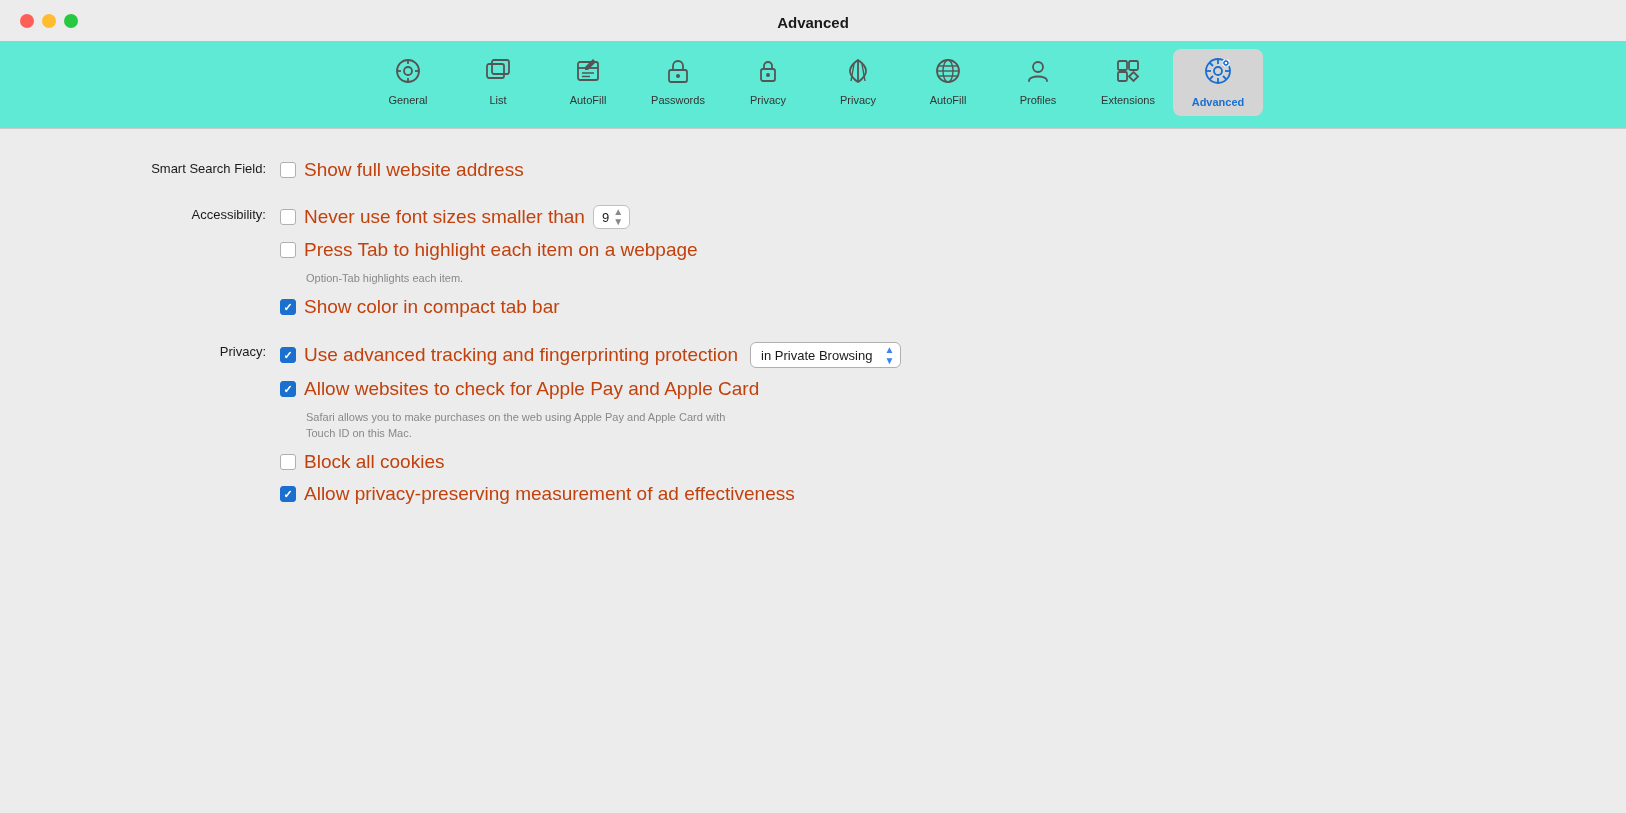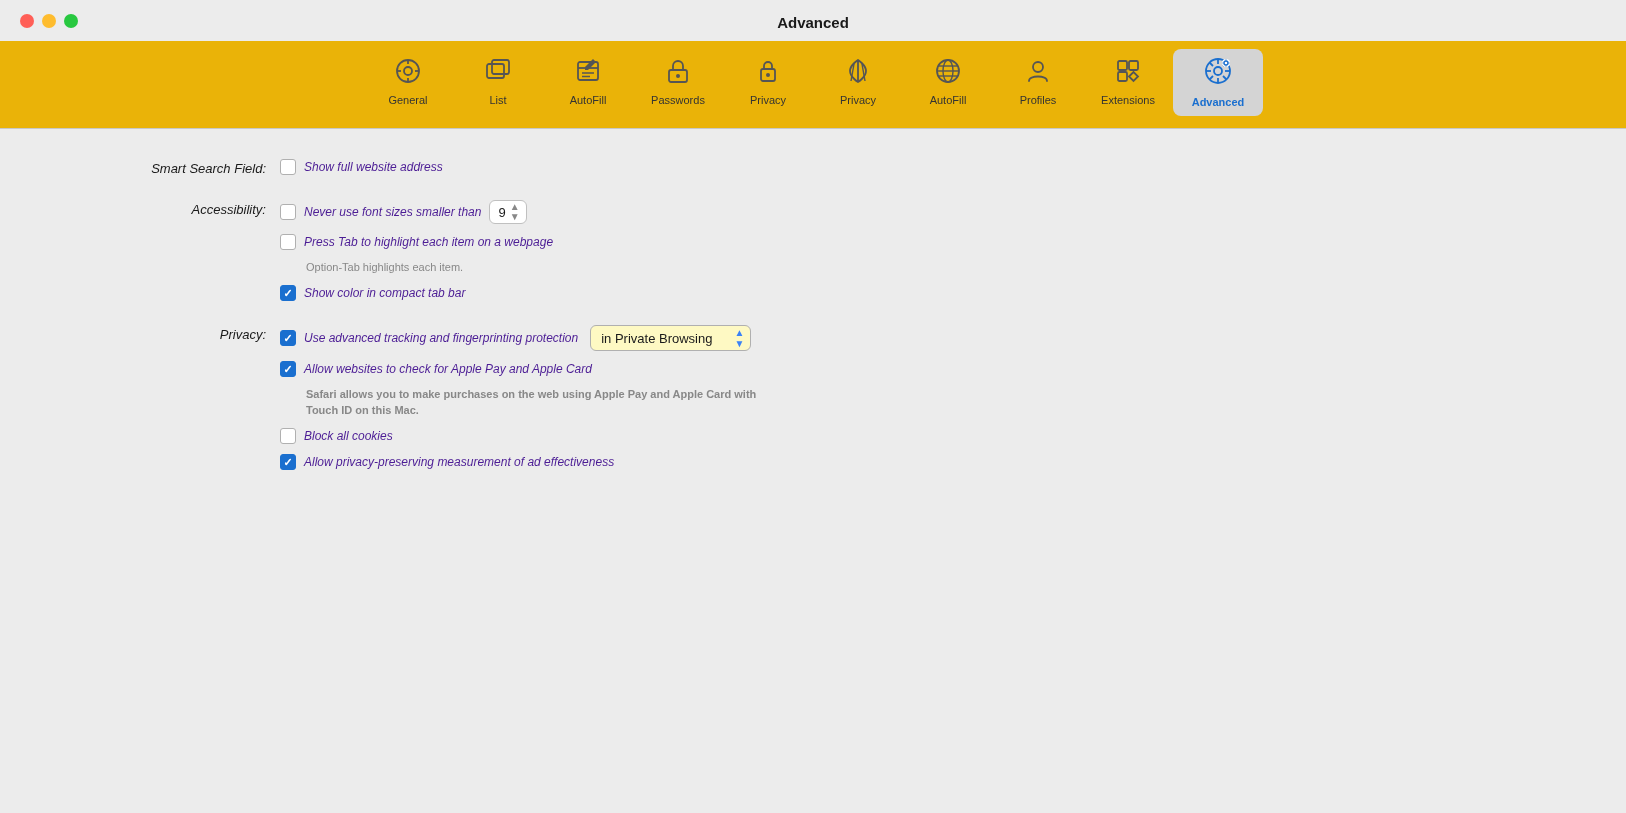--- a/index.html
+++ b/index.html
@@ -46,21 +46,21 @@
       font-size: 15px;
       font-weight: 600;
       color: #1a1a1a;
     }
 
     .toolbar {
       display: flex;
       align-items: center;
       justify-content: center;
       padding: 8px 30px 12px;
-      background: #eab308;
+      background: #5eead4;
       gap: 0;
       border-bottom: 1px solid #c8c8c8;
     }
 
     .toolbar-item {
       display: flex;
       flex-direction: column;
       align-items: center;
       padding: 6px 18px 8px;
       border-radius: 8px;
@@ -107,42 +107,40 @@
     }
 
     .row-label {
       font-size: 13px;
       color: #1a1a1a;
       text-align: right;
       min-width: 220px;
       padding-right: 14px;
       padding-top: 2px;
       font-weight: 400;
-      font-style: italic;
     }
 
     .row-controls {
       display: flex;
       flex-direction: column;
       gap: 10px;
     }
 
     .checkbox-row {
       display: flex;
       align-items: center;
       gap: 8px;
     }
 
     .checkbox-row label {
-      font-size: 12px;
-      color: #4c1d95;
+      font-size: 19px;
+      color: #c2410c;
       display: flex;
       align-items: center;
       gap: 8px;
-      font-style: italic;
     }
 
     .hint-text {
       font-size: 11px;
       color: #888;
       margin-left: 26px;
       line-height: 1.4;
       max-width: 600px;
     }
 
@@ -193,28 +191,28 @@
       font-size: 10px;
       color: #888;
       display: flex;
       flex-direction: column;
       line-height: 1;
     }
 
     .private-browsing-select {
       display: inline-flex;
       align-items: center;
-      background: #fef9c3;
+      background: #ffffff;
       border: 1px solid #b0b0b0;
       border-radius: 6px;
       padding: 3px 6px 3px 10px;
       font-size: 13px;
       color: #1a1a1a;
       cursor: pointer;
-      gap: 22px;
+      gap: 12px;
       height: 26px;
       margin-left: 4px;
     }
 
     .private-browsing-select .arrows {
       color: #3b82f6;
       font-size: 14px;
       display: flex;
       flex-direction: column;
       line-height: 0.9;
@@ -422,21 +420,21 @@
           <span class="arrows">
             <span style="color:#3b82f6; font-size:10px; line-height:1.1;">▲</span>
             <span style="color:#3b82f6; font-size:10px; line-height:1.1;">▼</span>
           </span>
         </div>
       </div>
       <div class="checkbox-row">
         <input type="checkbox" id="apple-pay" checked="" style="">
         <label for="apple-pay">Allow websites to check for Apple Pay and Apple Card</label>
       </div>
-      <div class="hint-text" style="white-space: pre-line; font-weight: bold;">Safari allows you to make purchases on the web using Apple Pay and Apple Card with
+      <div class="hint-text" style="white-space: pre-line;">Safari allows you to make purchases on the web using Apple Pay and Apple Card with
 Touch ID on this Mac.</div>
       <div class="checkbox-row">
         <input type="checkbox" id="block-cookies" style="">
         <label for="block-cookies">Block all cookies</label>
       </div>
       <div class="checkbox-row">
         <input type="checkbox" id="ad-meas" checked="" style="">
         <label for="ad-meas">Allow privacy-preserving measurement of ad effectiveness</label>
       </div>
     </div>

